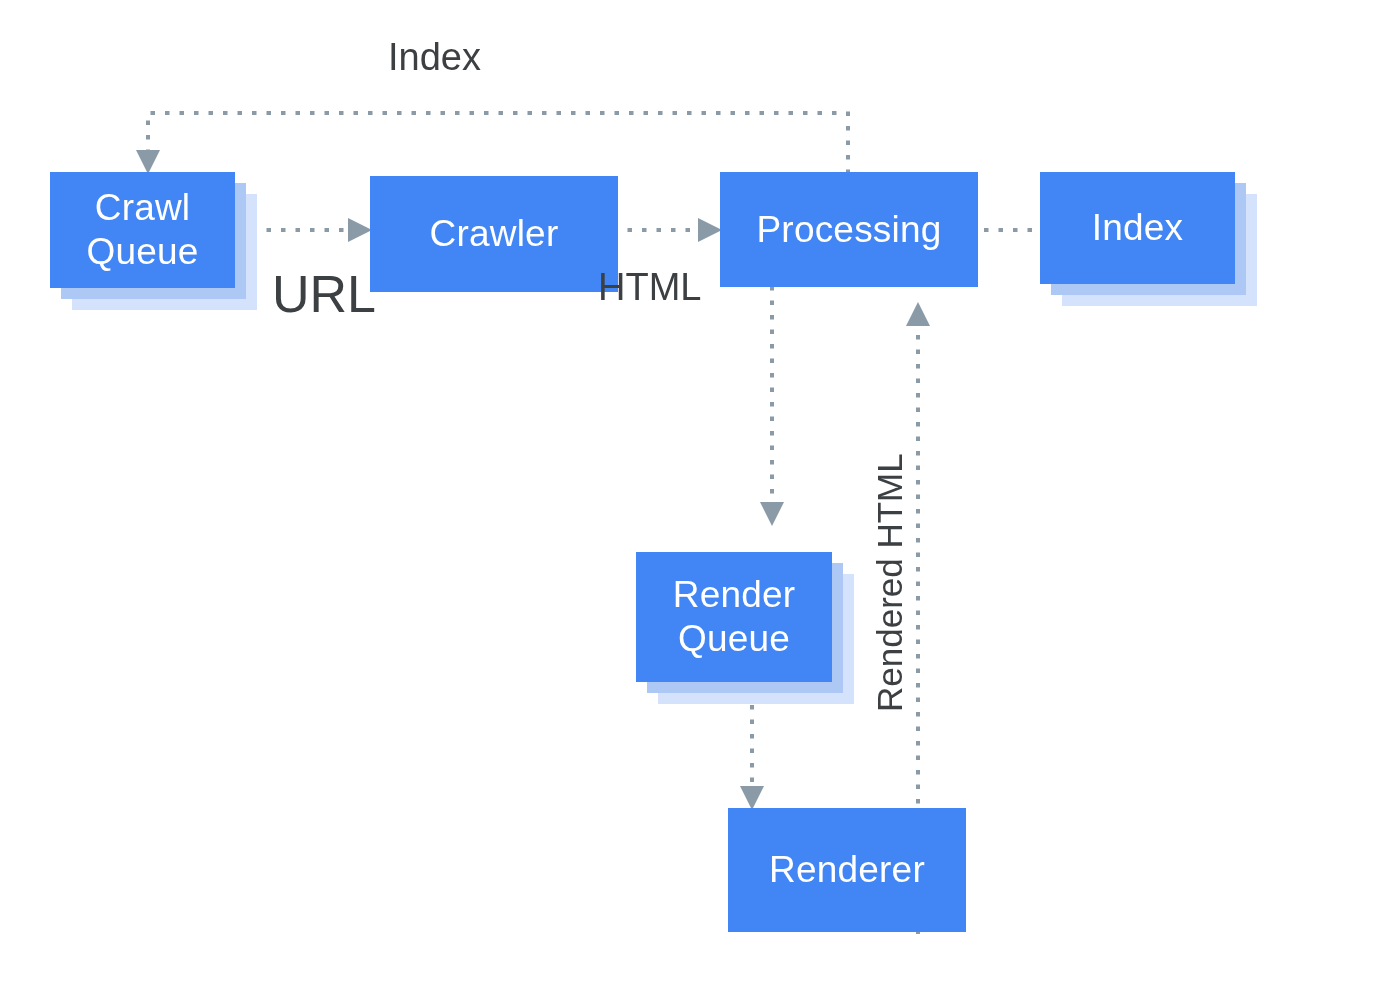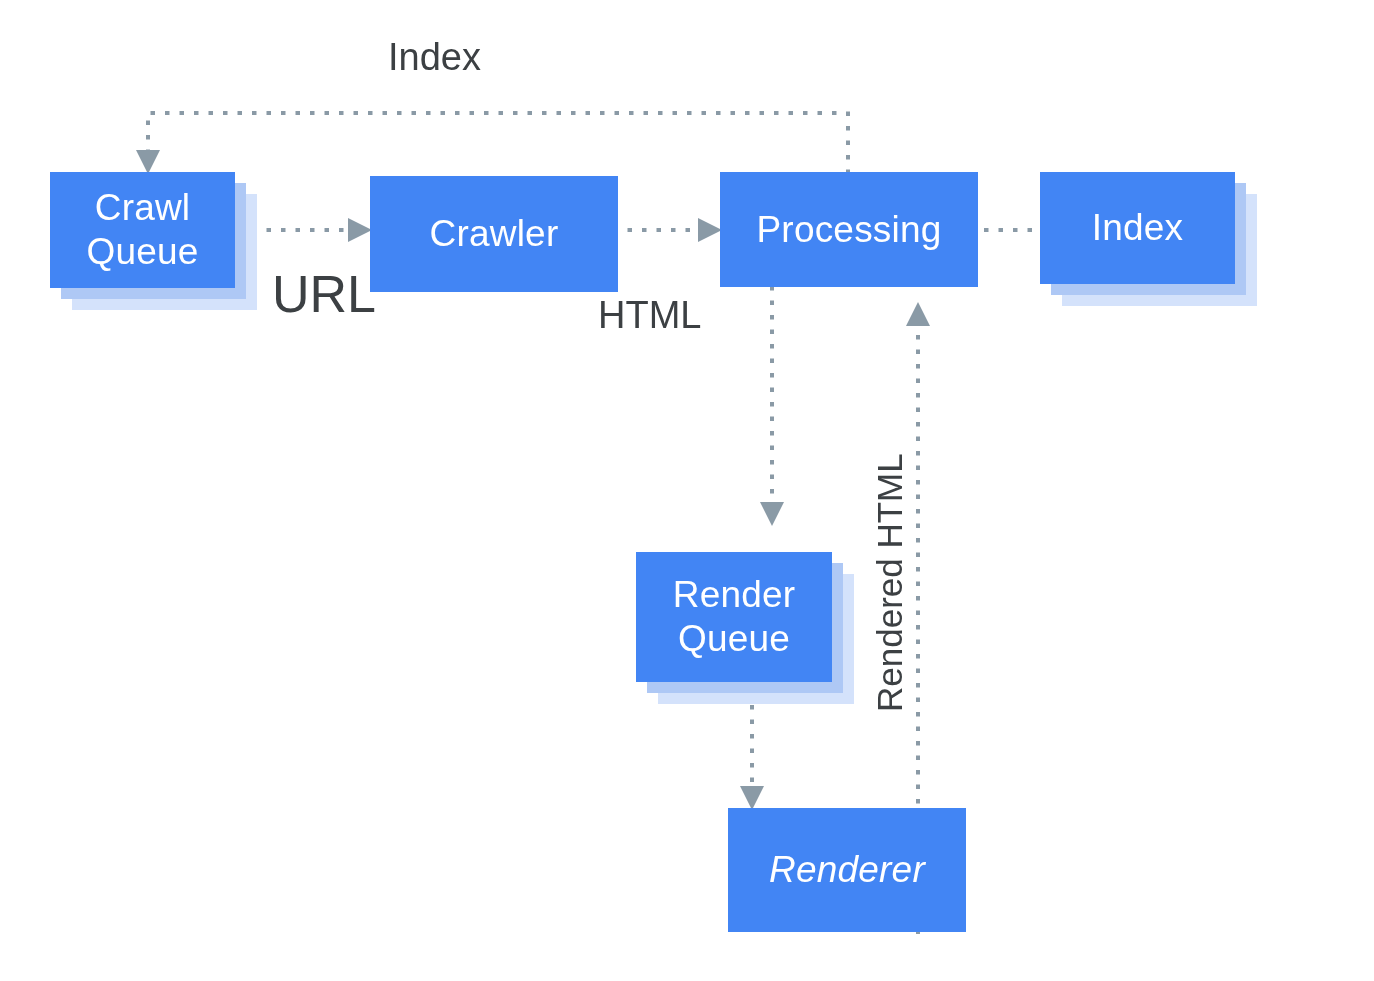--- a/index.html
+++ b/index.html
@@ -143,24 +143,24 @@
 
   <div class="node" id="node-render-queue" style="left: 636px; top: 552px; width: 196px; height: 130px;">
     <div class="layer3" style="background: rgb(212, 226, 251);"></div>
     <div class="layer2" style="background: rgb(174, 200, 245);"></div>
     <div class="face" style="background: rgb(66, 133, 244); color: rgb(255, 255, 255); font-size: 37px;">Render
 Queue</div>
   </div>
 
   <div class="node plain" id="node-renderer" style="left: 728px; top: 808px; width: 238px; height: 124px;">
 
-    <div class="face" style="background: rgb(66, 133, 244); color: rgb(255, 255, 255); font-size: 37px; font-style: italic;">Renderer</div>
+    <div class="face" style="background: rgb(66, 133, 244); color: rgb(255, 255, 255); font-size: 37px;">Renderer</div>
   </div>
 
   <div class="edge-label" id="label-urls" style="left: 388px; top: 38px; font-size: 38px; color: rgb(60, 64, 67);">Index</div>
 
   <div class="edge-label" id="label-url" style="left: 272px; top: 268px; font-size: 52px; color: rgb(60, 64, 67);">URL</div>
 
-  <div class="edge-label" id="label-html" style="left: 598px; top: 268px; font-size: 38px; color: rgb(60, 64, 67); margin-top: 28px;">HTML</div>
+  <div class="edge-label" id="label-html" style="left: 598px; top: 268px; font-size: 38px; color: rgb(60, 64, 67);">HTML</div>
 
   <div class="edge-label vertical" id="label-rendered-html" style="left: 872px; top: 712px; font-size: 35px; color: rgb(60, 64, 67);">Rendered HTML</div>
 
 </div>
 
 </body></html>

